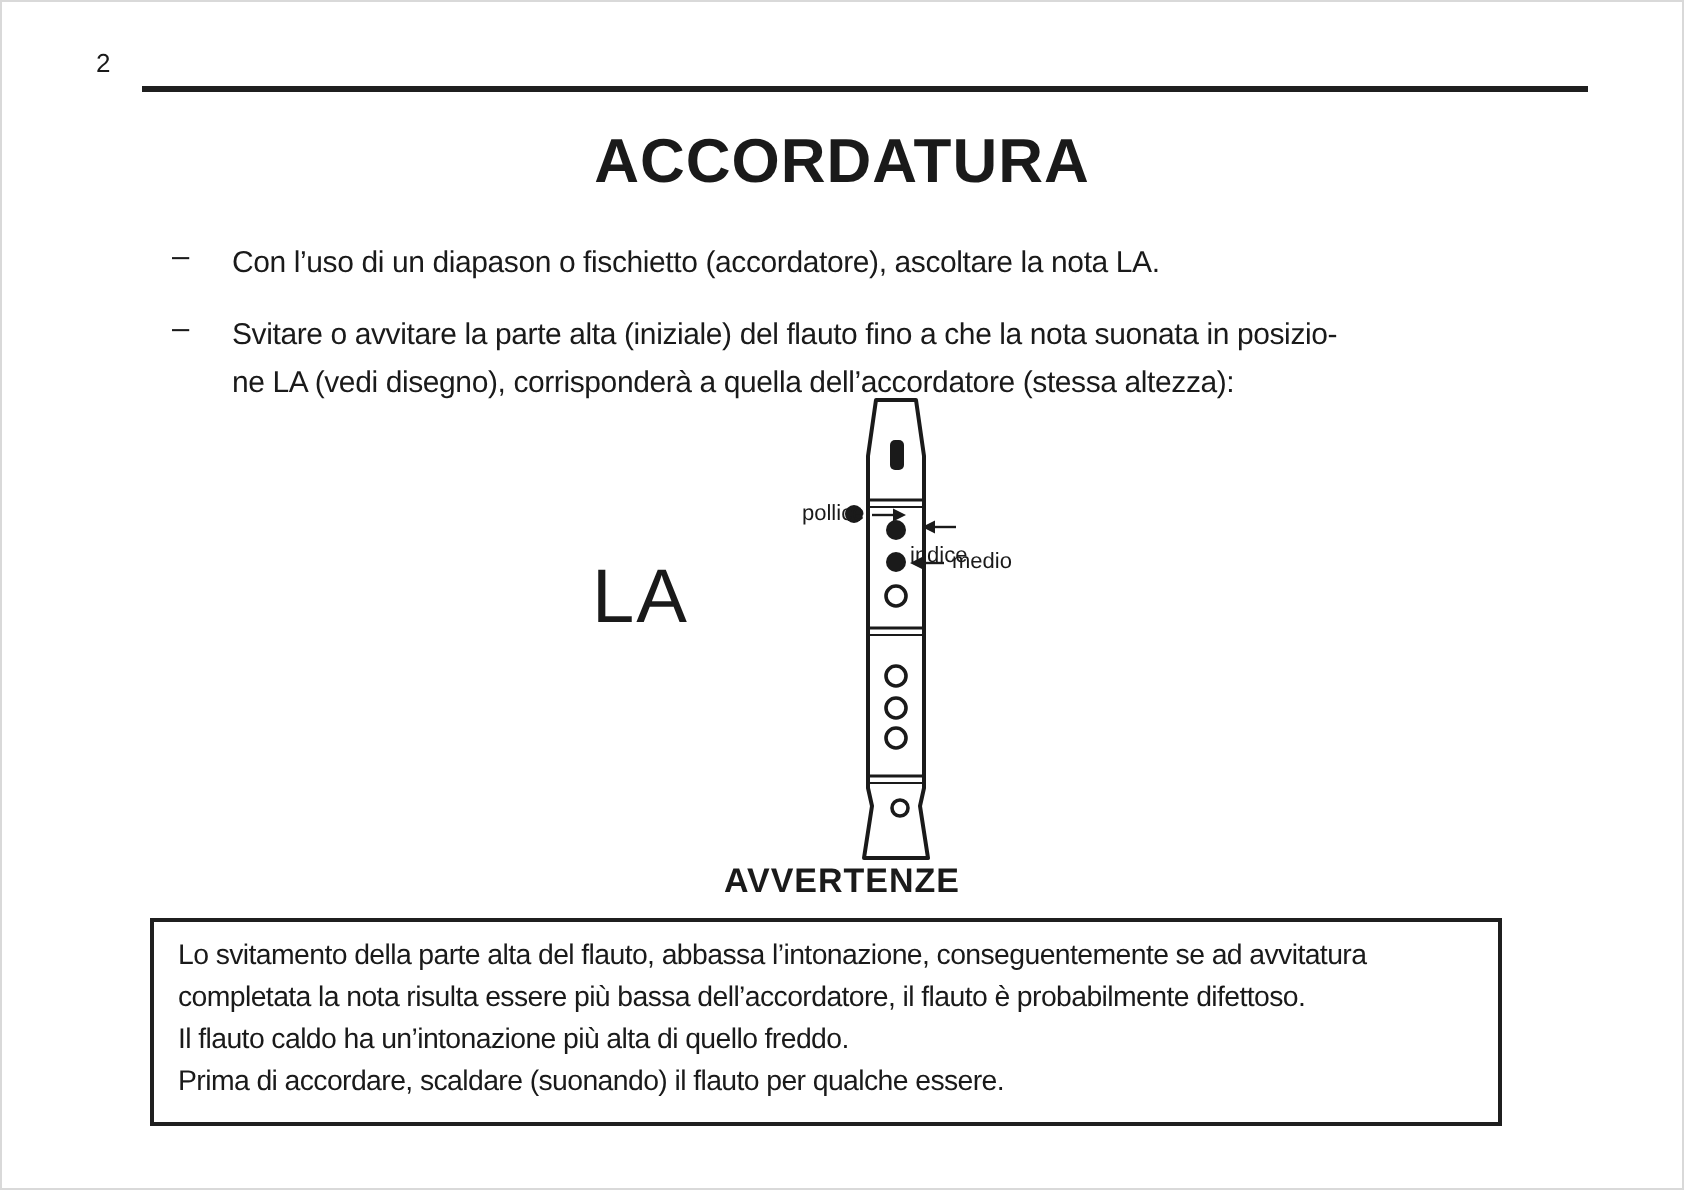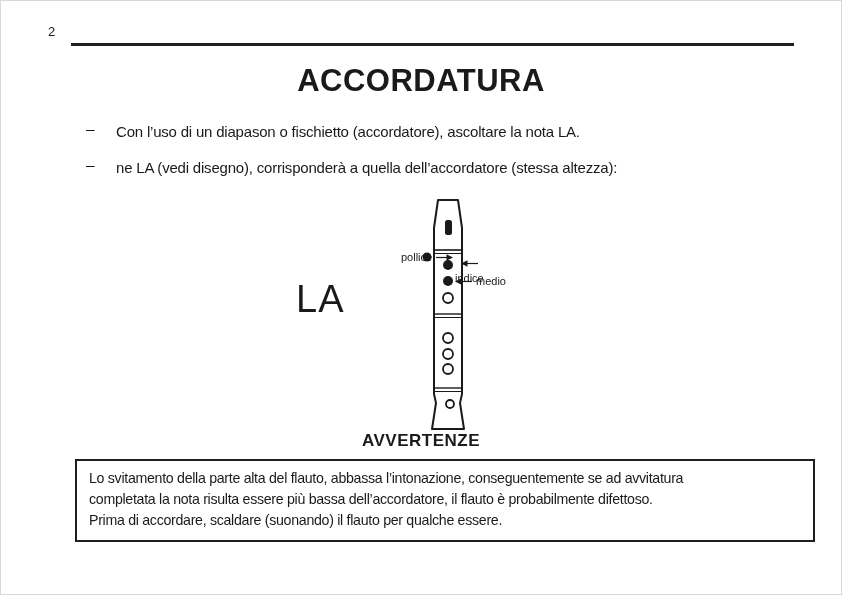--- a/index.html
+++ b/index.html
@@ -76,21 +76,21 @@
     text-align: center;
     font-size: 17px;
     font-weight: 700;
     letter-spacing: 0.5px;
     margin: 0;
   }
   .warning-box {
     position: absolute;
     top: 458px;
     left: 74px;
-    width: 740px;
+    width: 676px;
     box-sizing: border-box;
     border: 2px solid #1f1f1f;
     padding: 7px 12px 9px 12px;
   }
   .wline {
     font-size: 14.2px;
     line-height: 1.47;
     letter-spacing: -0.3px;
     white-space: nowrap;
   }
@@ -110,20 +110,21 @@
   <div class="bullets">
     <div class="bullet">
       <span class="dash">–</span>
       <div class="bullet-text">
         <div class="bline">Con l’uso di un diapason o fischietto (accordatore), ascoltare la nota LA.</div>
       </div>
     </div>
     <div class="bullet">
       <span class="dash">–</span>
       <div class="bullet-text">
+        <div class="bline">Svitare o avvitare la parte alta (iniziale) del flauto fino a che la nota suonata in posizio-</div>
         <div class="bline">ne LA (vedi disegno), corrisponderà a quella dell’accordatore (stessa altezza):</div>
       </div>
     </div>
   </div>
 
   <div class="figure">
 
     <div class="note-la">LA</div>
 
     <svg class="recorder" width="52" height="236" viewBox="0 0 52 236" aria-hidden="true">
@@ -169,16 +170,17 @@
       <span>medio</span>
     </div>
 
   </div>
 
   <h2 class="avvertenze">AVVERTENZE</h2>
 
   <div class="warning-box">
     <div class="wline">Lo svitamento della parte alta del flauto, abbassa l’intonazione, conseguentemente se ad avvitatura</div>
     <div class="wline">completata la nota risulta essere più bassa dell’accordatore, il flauto è probabilmente difettoso.</div>
+    <div class="wline">Il flauto caldo ha un’intonazione più alta di quello freddo.</div>
     <div class="wline">Prima di accordare, scaldare (suonando) il flauto per qualche essere.</div>
   </div>
 
 </div>
 
 </body></html>

